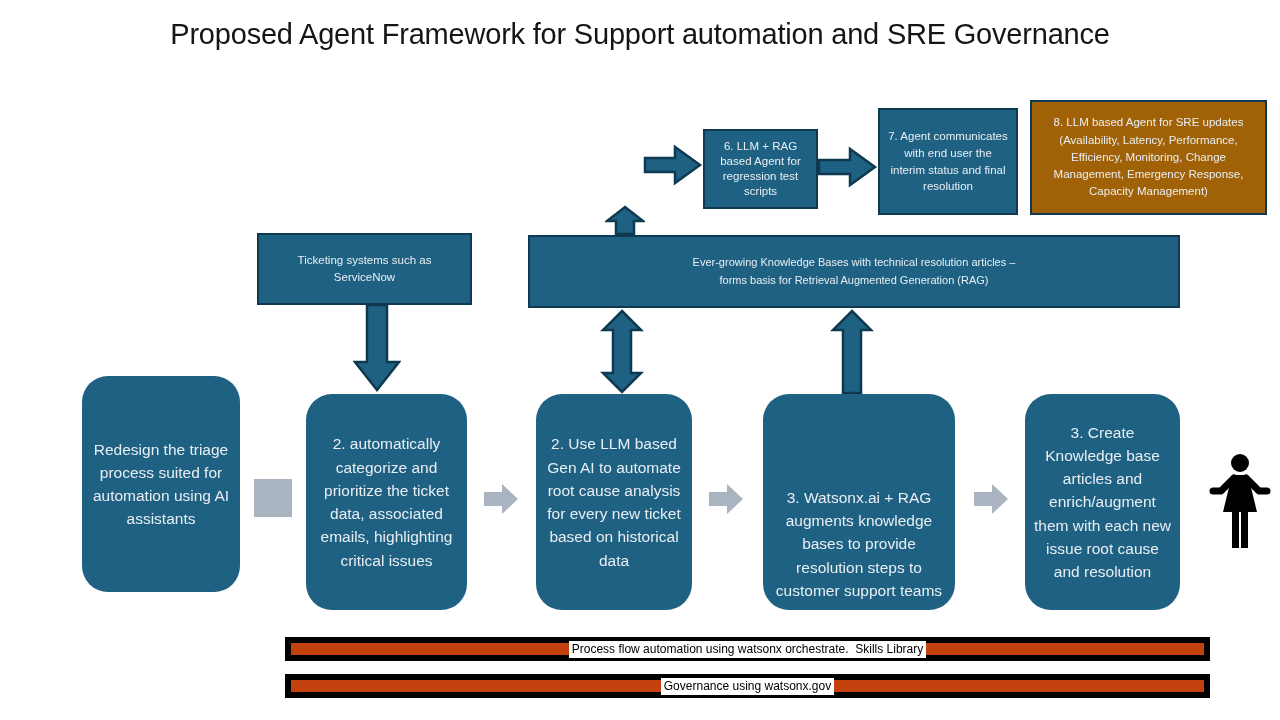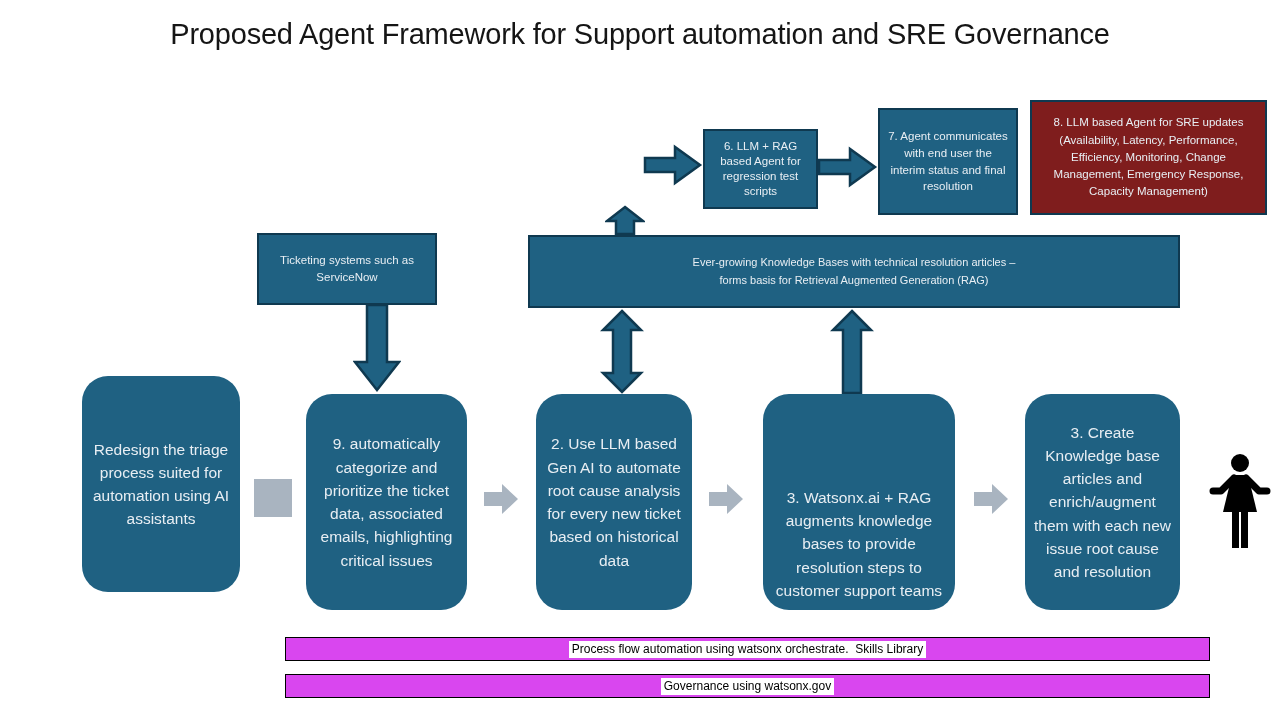--- a/index.html
+++ b/index.html
@@ -17,24 +17,24 @@
     background:#1F6182;border:2px solid #0F3950;color:#E8EEF3;
     display:flex;align-items:center;justify-content:center;text-align:center;
   }
   .rbox .lbl{width:100%;}
   
   .pbox{
     background:#1F6182;border-radius:26px;color:#E8EEF3;
     display:flex;align-items:center;justify-content:center;text-align:center;
     font-size:15.5px;line-height:1.5;padding:8px 10px;
   }
-  .cyan{background:#7f1d1d;border:2px solid #0F3950;}
+  .cyan{background:#a16207;border:2px solid #0F3950;}
   .kb-lbl{white-space:pre-line;font-size:11px;line-height:1.55;}
   .bar{
-    background:#d946ef;border:1px solid #000000;
+    background:#c2410c;border:6px solid #000000;
     display:flex;align-items:center;justify-content:center;
   }
   .bar .bar-lbl{
     background:#ffffff;color:#000000;font-size:12px;line-height:15px;
     padding:1px 3px;white-space:pre;
   }
   svg{display:block;}
 </style>
 </head>
 <body>
@@ -57,21 +57,21 @@
   </svg>
 
   <div class="abs rbox" style="left:878px;top:108px;width:140px;height:107px;font-size:11.5px;line-height:1.45;padding:4px 8px;justify-content:center;">
     <div class="lbl">7. Agent communicates with end user the interim status and final resolution</div>
   </div>
 
   <div class="abs rbox cyan" style="left:1030px;top:100px;width:237px;height:115px;font-size:11.5px;line-height:1.5;padding:5px 8px;">
     <div class="lbl">8. LLM based Agent for SRE updates (Availability, Latency, Performance, Efficiency, Monitoring, Change Management, Emergency Response, Capacity Management)</div>
   </div>
 
-  <div class="abs rbox" style="left:257px;top:233px;width:180px;height:72px;font-size:11.5px;line-height:1.5;padding:4px 10px;text-align:center;">
+  <div class="abs rbox" style="left:257px;top:233px;width:215px;height:72px;font-size:11.5px;line-height:1.5;padding:4px 10px;text-align:center;">
     <div class="lbl">Ticketing systems such as ServiceNow</div>
   </div>
 
   <svg class="abs" style="left:353px;top:304px;" width="48" height="88" viewBox="0 0 48 88">
     <polygon points="14,1 34,1 34,58 46,58 24,86 2,58 14,58" fill="#1F6182" stroke="#0F3950" stroke-width="2.5"></polygon>
   </svg>
 
   <svg class="abs" style="left:605px;top:205px;" width="40" height="30" viewBox="0 0 40 30">
     <polygon points="20,2 38,16 29,16 29,29 11,29 11,16 2,16" fill="#1F6182" stroke="#0F3950" stroke-width="2.5"></polygon>
   </svg>
@@ -89,21 +89,21 @@
     <polygon points="22,2 41,21 31,21 31,84 13,84 13,21 3,21" fill="#1F6182" stroke="#0F3950" stroke-width="2.5"></polygon>
   </svg>
 
   <div class="abs pbox" style="left:82px;top:376px;width:158px;height:216px;">
     <div>Redesign the triage process suited for automation using AI assistants</div>
   </div>
 
   <div class="abs" style="left:254px;top:479px;width:38px;height:38px;background:#A9B4C0;"></div>
 
   <div class="abs pbox" style="left:306px;top:394px;width:161px;height:216px;">
-    <div>9. automatically categorize and prioritize the ticket data, associated emails, highlighting critical issues</div>
+    <div>2. automatically categorize and prioritize the ticket data, associated emails, highlighting critical issues</div>
   </div>
 
   <svg class="abs" style="left:483px;top:481px;" width="37" height="36" viewBox="0 0 37 36">
     <polygon points="1,11 19,11 19,3 35,18 19,33 19,25 1,25" fill="#A9B4C0"></polygon>
   </svg>
 
   <div class="abs pbox" style="left:536px;top:394px;width:156px;height:216px;">
     <div>2. Use LLM based Gen AI to automate root cause analysis for every new ticket based on historical data</div>
   </div>
 

